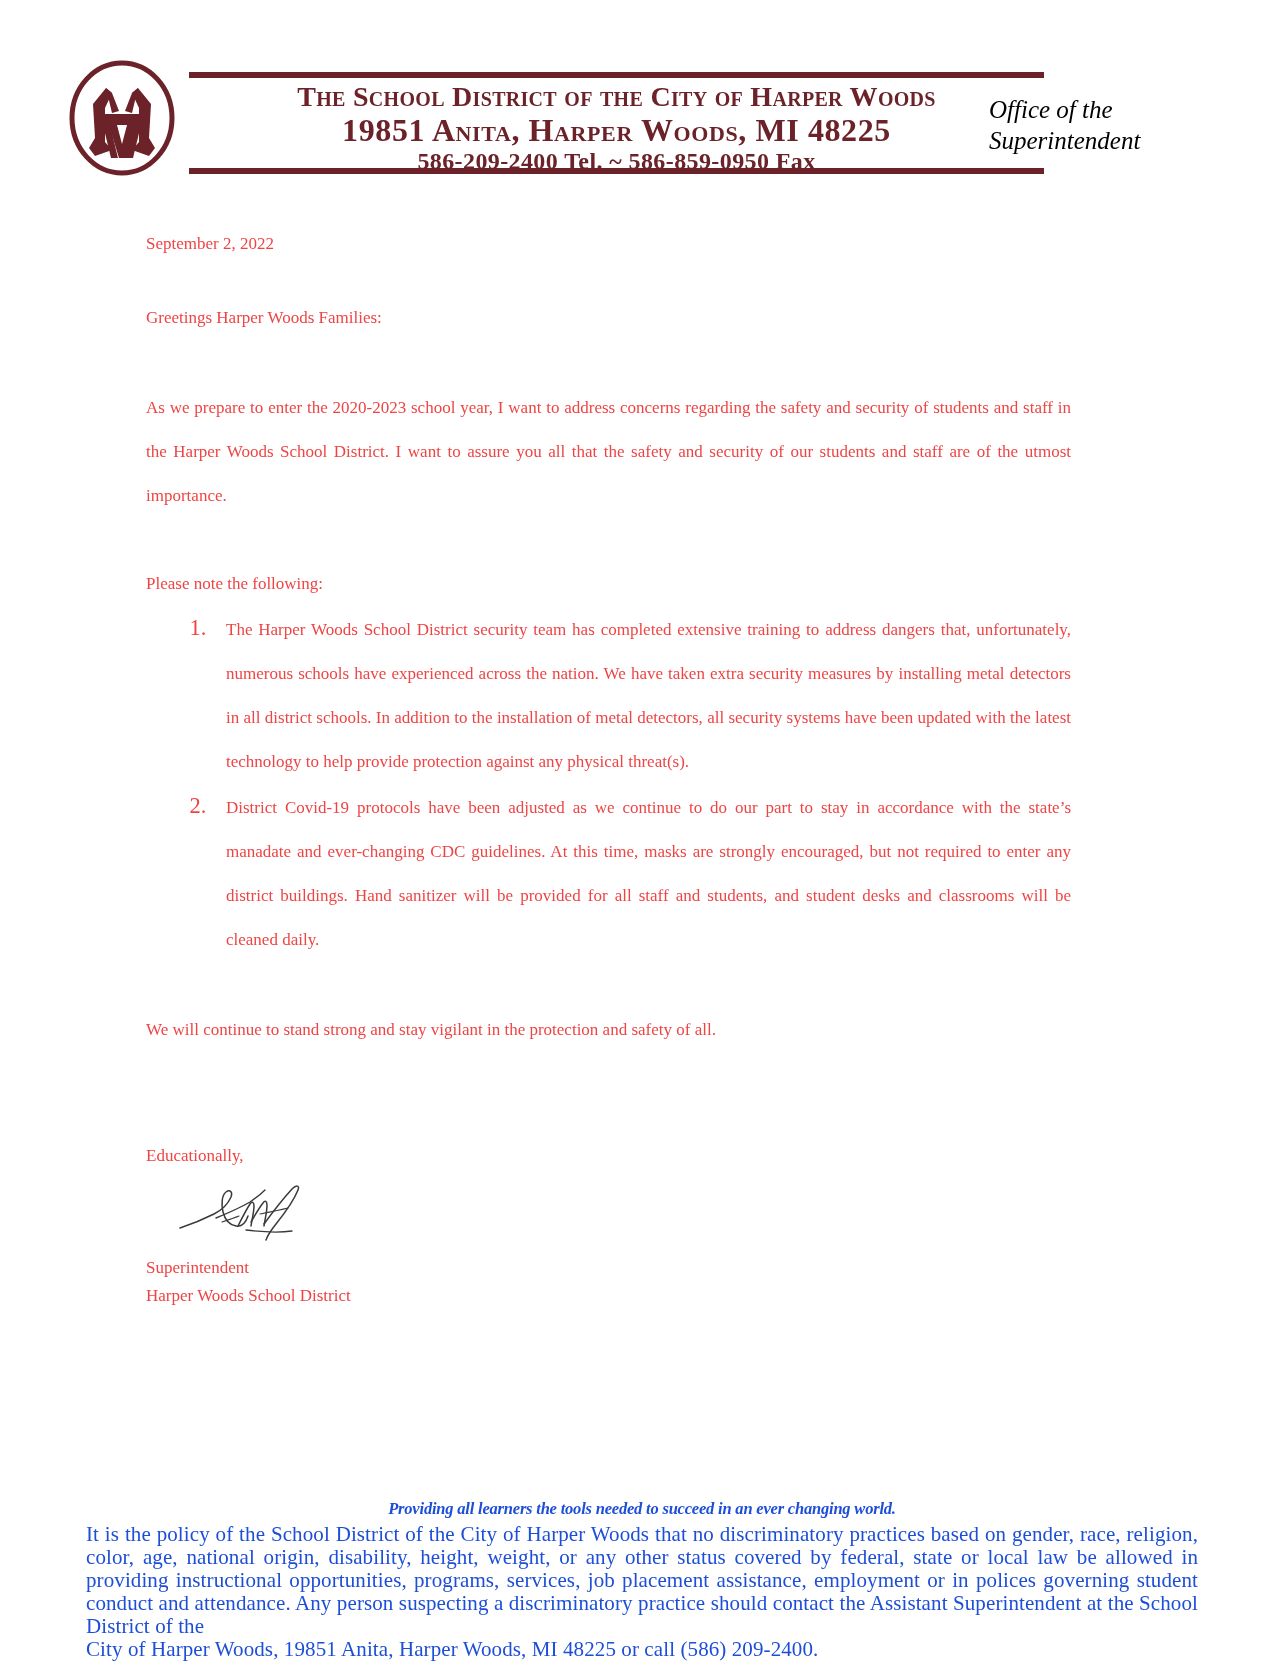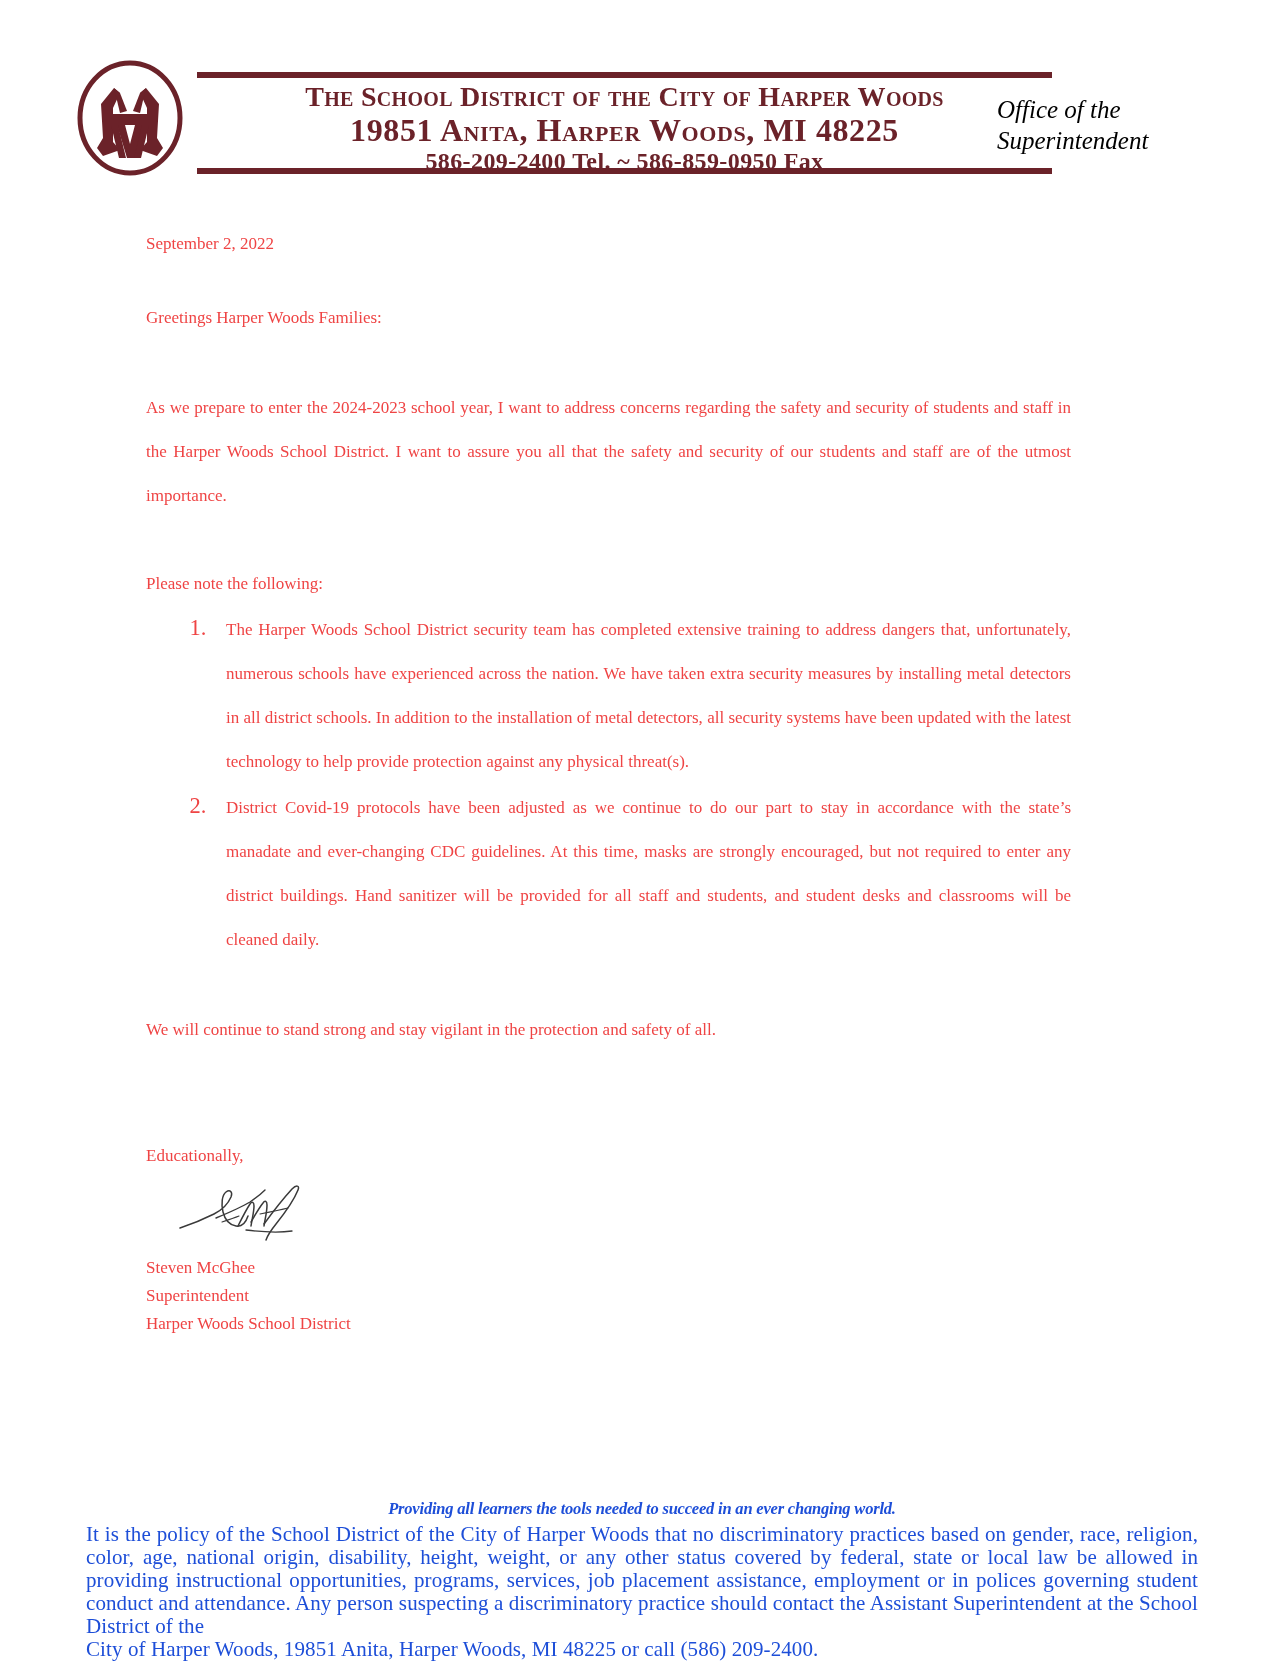--- a/index.html
+++ b/index.html
@@ -14,21 +14,21 @@
     position: relative;
     font-family: "Liberation Serif", "DejaVu Serif", serif;
     color: #1a1a1a;
     overflow: hidden;
   }
 
   
   .letterhead {
     position: absolute;
     top: 52px;
-    left: 12px;
+    left: 4px;
     width: 1184px;
     height: 130px;
   }
 
   .logo-wrap {
     position: absolute;
     left: 58px;
     top: 6px;
     width: 120px;
     height: 120px;
@@ -219,21 +219,21 @@
     <div>Superintendent</div>
   </div>
 </div>
 
 <div class="letter-body">
 
   <div class="date-line">September 2, 2022</div>
 
   <div class="greeting">Greetings Harper Woods Families:</div>
 
-  <div class="para para-lead">As we prepare to enter the 2024-2023 school year, I want to address concerns regarding the safety and security of students and staff in the Harper Woods School District. I want to assure you all that the safety and security of our students and staff are of the utmost importance.</div>
+  <div class="para para-lead">As we prepare to enter the 2020-2023 school year, I want to address concerns regarding the safety and security of students and staff in the Harper Woods School District. I want to assure you all that the safety and security of our students and staff are of the utmost importance.</div>
 
   <div class="intro-note">Please note the following:</div>
 
   <ol class="notes">
     <li>The Harper Woods School District security team has completed extensive training to address dangers that, unfortunately, numerous schools have experienced across the nation. We have taken extra security measures by installing metal detectors in all district schools. In addition to the installation of metal detectors, all security systems have been updated with the latest technology to help provide protection against any physical threat(s).</li>
     <li>District Covid-19 protocols have been adjusted as we continue to do our part to stay in accordance with the state’s manadate and ever-changing CDC guidelines. At this time, masks are strongly encouraged, but not required to enter any district buildings. Hand sanitizer will be provided for all staff and students, and student desks and classrooms will be cleaned daily.</li>
   </ol>
 
   <div class="closing-para">We will continue to stand strong and stay vigilant in the protection and safety of all.</div>
 
@@ -248,21 +248,20 @@
         <path d="M75 40 C79 33 83 26 87 21 C89 18 91 19 91 23 C91 30 89 37 88 44" stroke-width="1.5"></path>
         <path d="M88 42 C96 31 106 18 116 7 C120 3 124 3 122 8 C118 18 108 32 100 42 C96 47 92 52 90 58" stroke-width="1.5"></path>
         <path d="M84 32 C94 30 104 28 112 26" stroke-width="1.2"></path>
         <path d="M70 48 C86 50 102 51 116 49" stroke-width="1.3"></path>
         <path d="M46 40 C52 38 58 36 63 34" stroke-width="1.1"></path>
       </g>
     </svg>
   </div>
 
   <div class="signer">
-    <div>Steven McGhee</div>
     <div>Superintendent</div>
     <div>Harper Woods School District</div>
   </div>
 </div>
 
 <div class="footer">
   <div class="tagline">Providing all learners the tools needed to succeed in an ever changing world.</div>
   <div class="disclaimer">It is the policy of the School District of the City of Harper Woods that no discriminatory practices based on gender, race, religion, color, age, national origin, disability, height, weight, or any other status covered by federal, state or local law be allowed in providing instructional opportunities, programs, services, job placement assistance, employment or in polices governing student conduct and attendance. Any person suspecting a discriminatory practice should contact the Assistant Superintendent at the School District of the</div>
   <div class="disclaimer last">City of Harper Woods, 19851 Anita, Harper Woods, MI 48225 or call (586) 209-2400.</div>
 </div>

